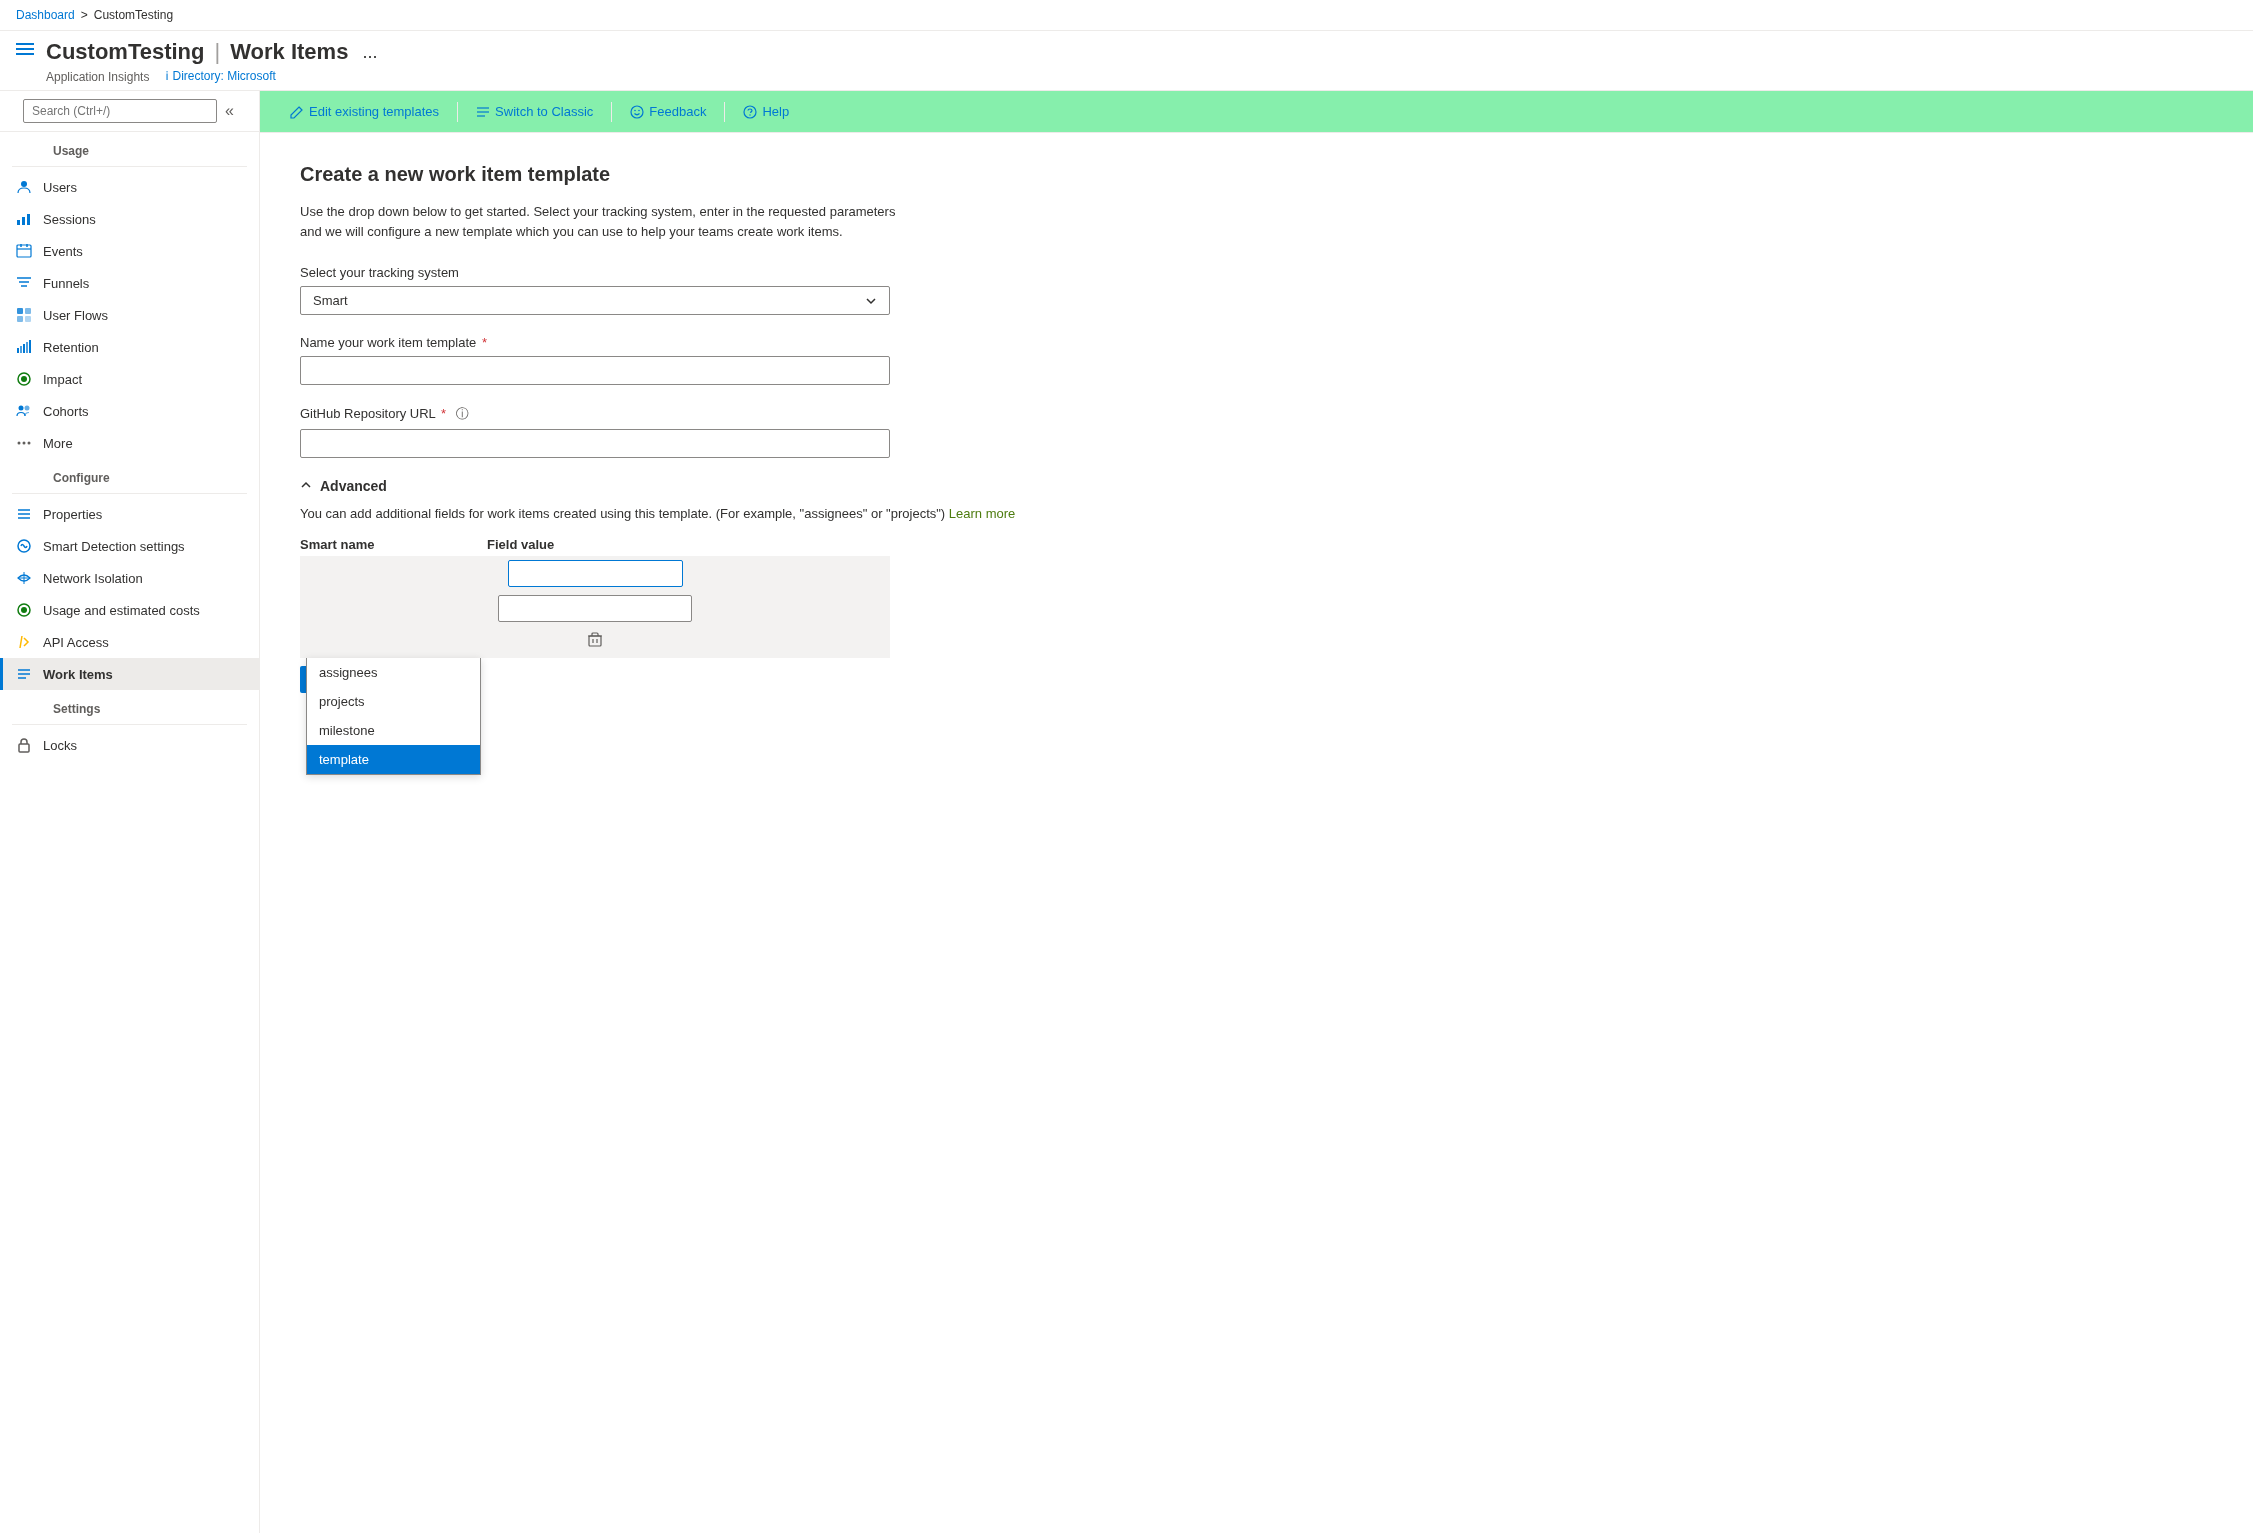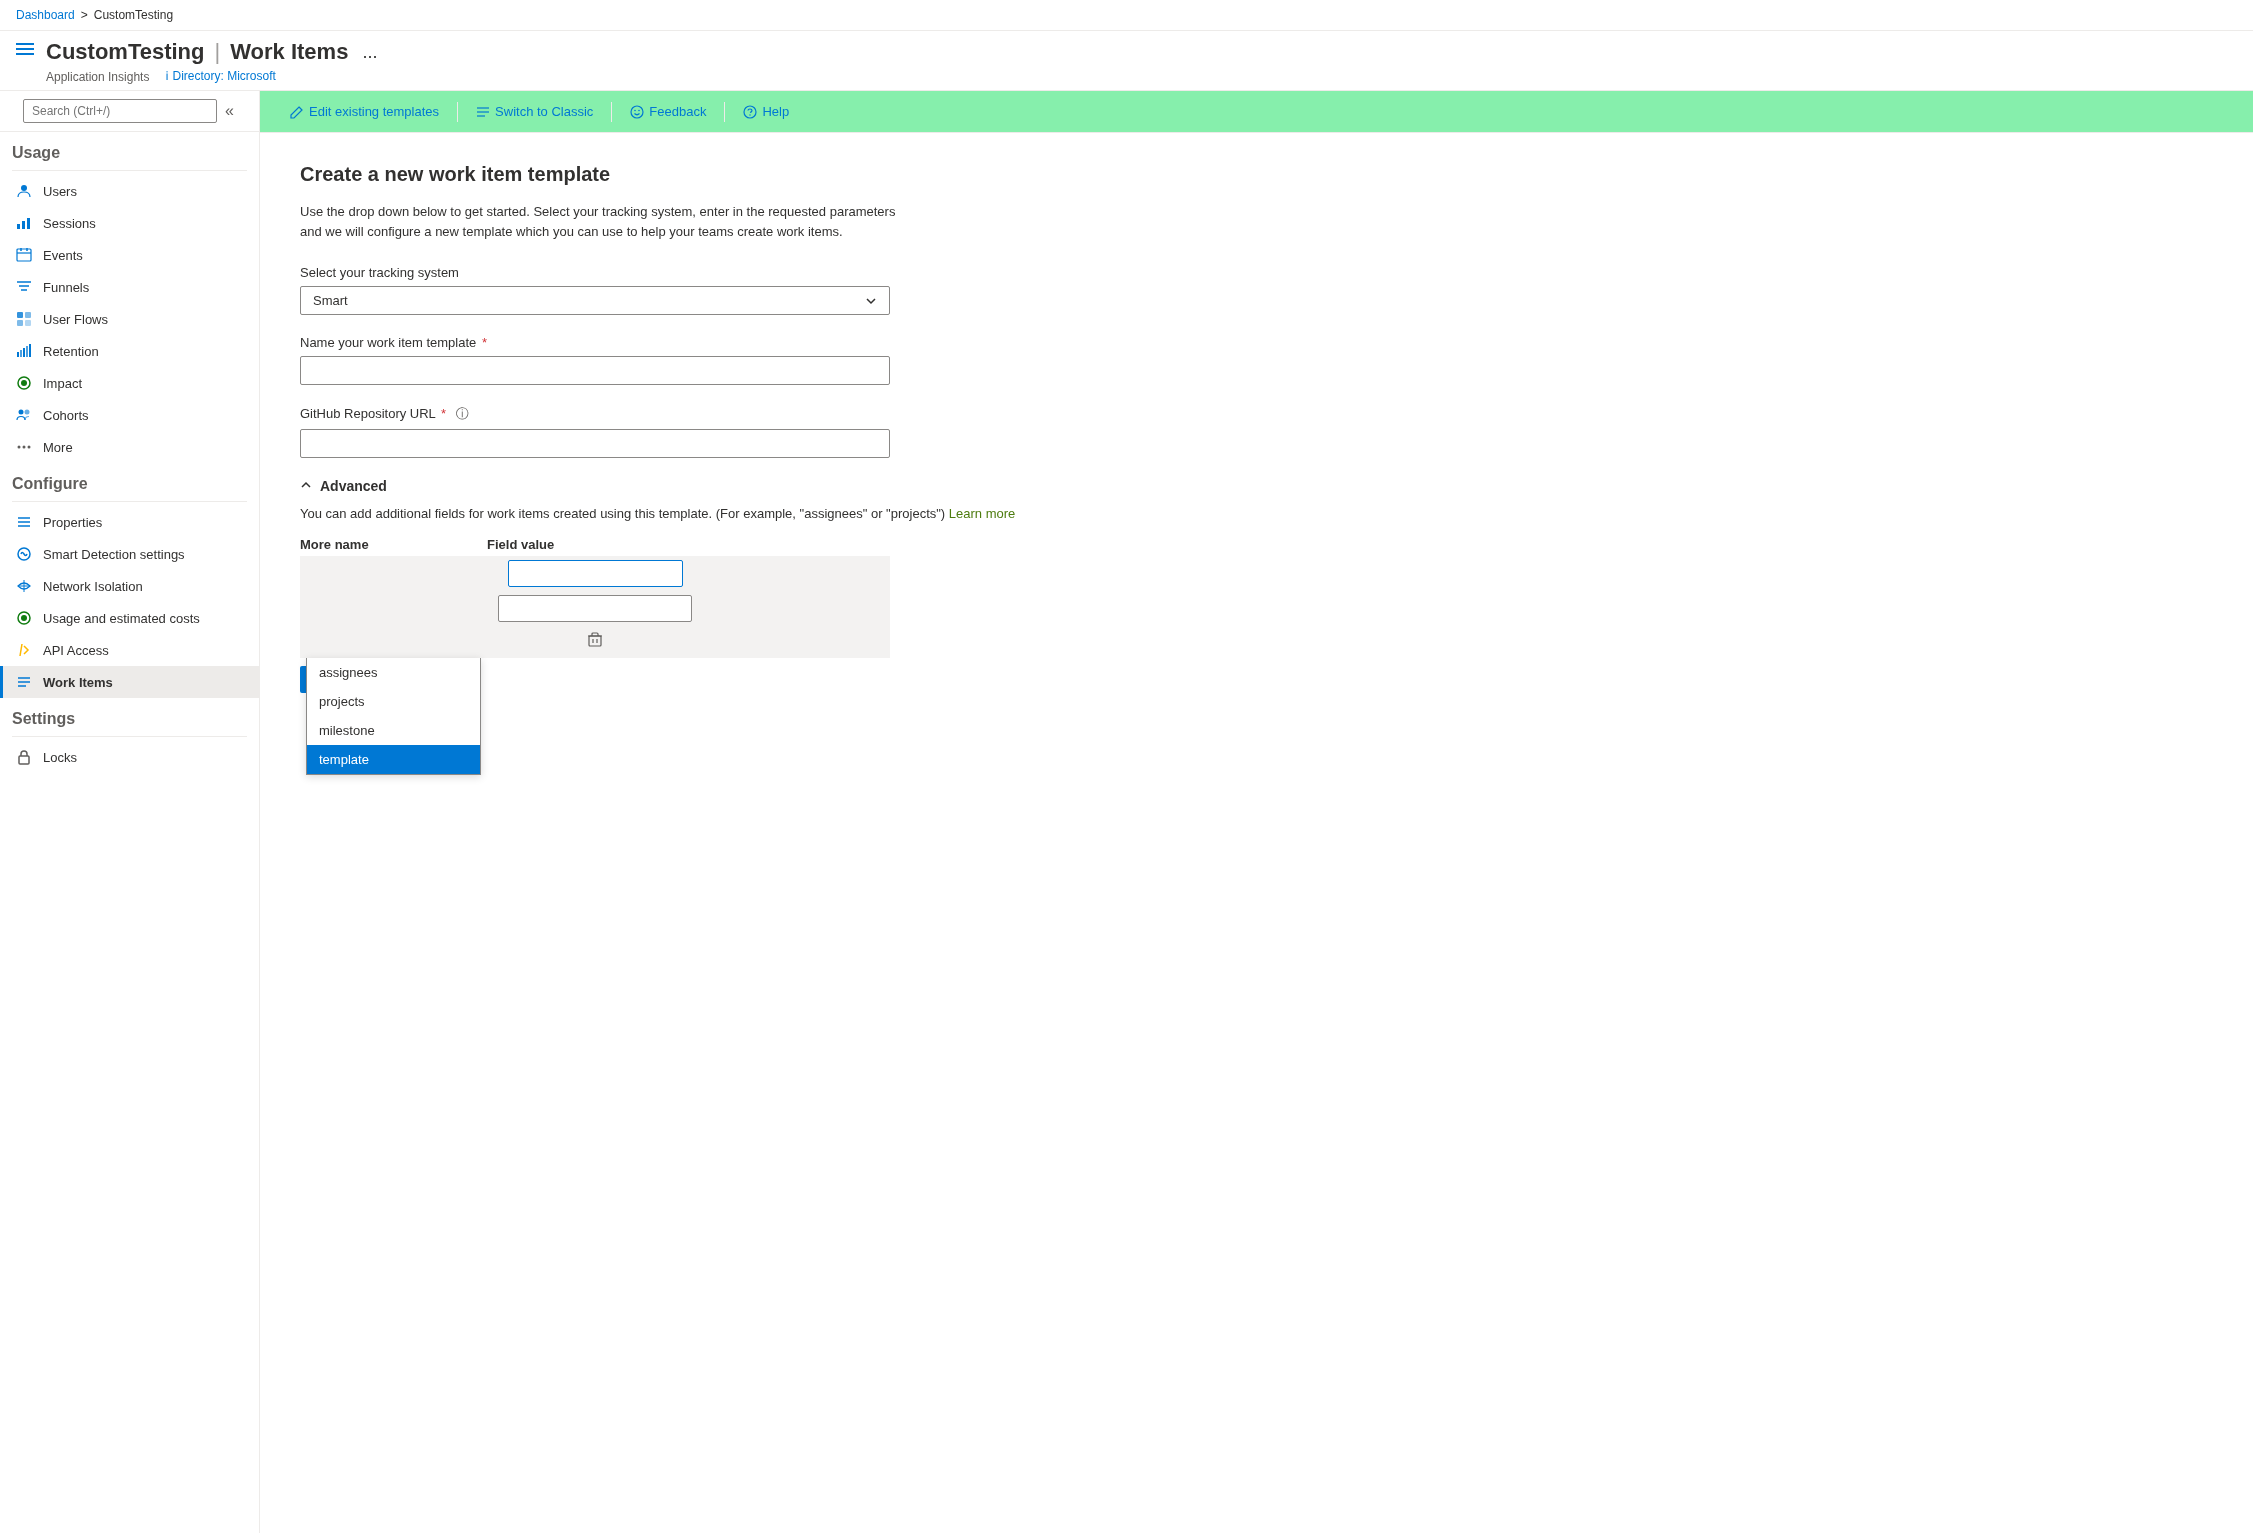--- a/index.html
+++ b/index.html
@@ -94,24 +94,25 @@
     }
     .collapse-btn {
       background: none; border: none; cursor: pointer; color: #605e5c; font-size: 16px; padding: 2px;
     }
     .sidebar-content {
       overflow-y: auto;
       flex: 1;
     }
     .sidebar-section-label {
       padding: 12px 12px 4px 12px;
-      font-size: 16px;
+      font-size: 12px;
       font-weight: 600;
       color: #605e5c;
       text-transform: none;
+      margin-left: 41px;
     }
     .sidebar-divider {
       border: none;
       border-top: 1px solid #edebe9;
       margin: 4px 12px;
     }
     .sidebar-item {
       display: flex;
       align-items: center;
       gap: 10px;
@@ -628,21 +629,21 @@
             </svg>
           <span>Advanced</span>
         </div>
         <p class="advanced-desc">
           <span>You can add additional fields for work items created using this template. (For example, "assignees" or "projects")</span>
           <a class="learn-more">Learn more</a>
         </p>
 
         <div class="fields-table">
           <div class="fields-header">
-            <div class="col-name">More name</div>
+            <div class="col-name">Smart name</div>
             <div class="col-value">Field value</div>
           </div>
           <div class="fields-row" style="position:relative;flex-direction:column;">
             <input type="text" class="field-name-input" value="" style="">
             <input type="text" class="field-value-input" value="" style="">
             <button class="delete-btn">
               <svg width="16" height="16" viewBox="0 0 16 16">
                   <rect x="2" y="4" width="12" height="10" rx="1" fill="none" stroke="#605e5c" stroke-width="1.2"></rect>
                   <line x1="6" y1="7" x2="6" y2="11" stroke="#605e5c" stroke-width="1.2"></line>
                   <line x1="10" y1="7" x2="10" y2="11" stroke="#605e5c" stroke-width="1.2"></line>

